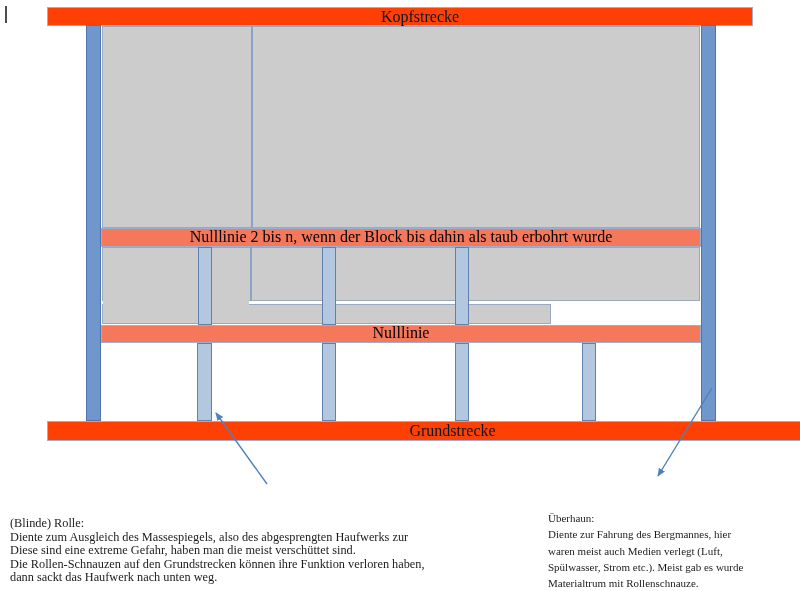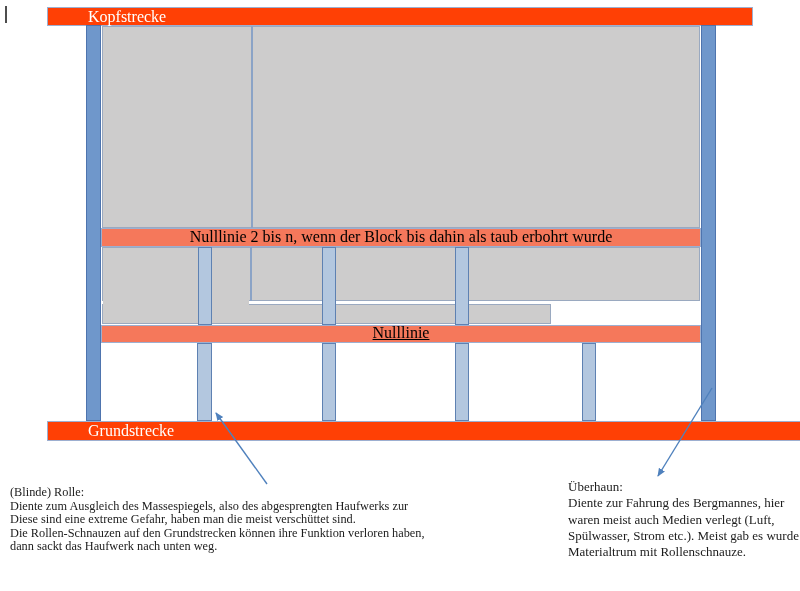--- a/index.html
+++ b/index.html
@@ -4,22 +4,22 @@
 <style>
   html,body{margin:0;padding:0;background:#fff;}
   #canvas{
     position:relative;width:800px;height:591px;background:#fff;overflow:hidden;
     font-family:"Liberation Serif","DejaVu Serif",serif;color:#111;
   }
   .abs{position:absolute;box-sizing:border-box;}
   .strecke-bar{
     background:var(--strecke_orange);
     border:1px solid var(--bar_border);
-    display:flex;align-items:center;justify-content:flex-start;
-    font-size:16px;color:#ffffff;padding-left:40px;
+    display:flex;align-items:center;justify-content:center;
+    font-size:16px;color:#0f172a;padding-left:40px;
   }
   .null-bar{
     background:var(--nulllinie_salmon);
     border:1px solid var(--bar_border);
     display:flex;align-items:flex-end;justify-content:center;
     font-size:16px;color:#000;
   }
   .pillar{
     background:var(--pillar_blue);
     border:1px solid var(--pillar_border);
@@ -28,24 +28,24 @@
     background:var(--post_blue);
     border:1px solid var(--post_border);
   }
   .gray-block{
     background:var(--block_gray);
     border:1px solid var(--block_border);
   }
   .gray-patch{background:var(--block_gray);}
   .divider-line{background:var(--divider_blue);}
   .cursor-mark{background:#4d4d4d;}
-  .note{position:absolute;color:#1b1b1b;}
+  .note{position:absolute;color:#1b1b1b;margin-top:31px;}
   .note .line{white-space:nowrap;}
   #note-left{left:10px;top:486px;font-size:12.3px;line-height:13.5px;}
-  #note-right{left:568px;top:479px;font-size:13px;line-height:16.3px;}
+  #note-right{left:548px;top:479px;font-size:11px;line-height:16.3px;}
   #arrow-layer{position:absolute;left:0;top:0;width:800px;height:591px;pointer-events:none;}
 </style>
 </head>
 <body>
 
 <div id="canvas">
 
   <div class="abs cursor-mark" style="left:5px;top:6px;width:2px;height:17px;"></div>
 
   <div class="abs strecke-bar" style="left:47px;top:7px;width:706px;height:19px;">
@@ -63,21 +63,21 @@
 
   <div class="abs gray-block" style="left:102px;top:304px;width:449px;height:20px;"></div>
 
   <div class="abs gray-patch" style="left:103px;top:296px;width:146px;height:12px;"></div>
   <div class="abs divider-line" style="left:250px;top:247px;width:2px;height:54px;"></div>
 
   <div class="abs post" style="left:198px;top:247px;width:14px;height:78px;"></div>
   <div class="abs post" style="left:322px;top:247px;width:14px;height:78px;"></div>
   <div class="abs post" style="left:455px;top:247px;width:14px;height:78px;"></div>
 
-  <div class="abs null-bar" style="left:101px;top:325px;width:600px;height:18px;text-decoration:underline;">
+  <div class="abs null-bar" style="left:101px;top:325px;width:600px;height:18px;">
     <span>Nulllinie</span>
   </div>
 
   <div class="abs post" style="left:197px;top:343px;width:15px;height:78px;"></div>
   <div class="abs post" style="left:322px;top:343px;width:14px;height:78px;"></div>
   <div class="abs post" style="left:455px;top:343px;width:14px;height:78px;"></div>
   <div class="abs post" style="left:582px;top:343px;width:14px;height:78px;"></div>
 
   <div class="abs pillar" style="left:86px;top:25px;width:15px;height:396px;"></div>
   <div class="abs pillar" style="left:701px;top:25px;width:15px;height:396px;"></div>

